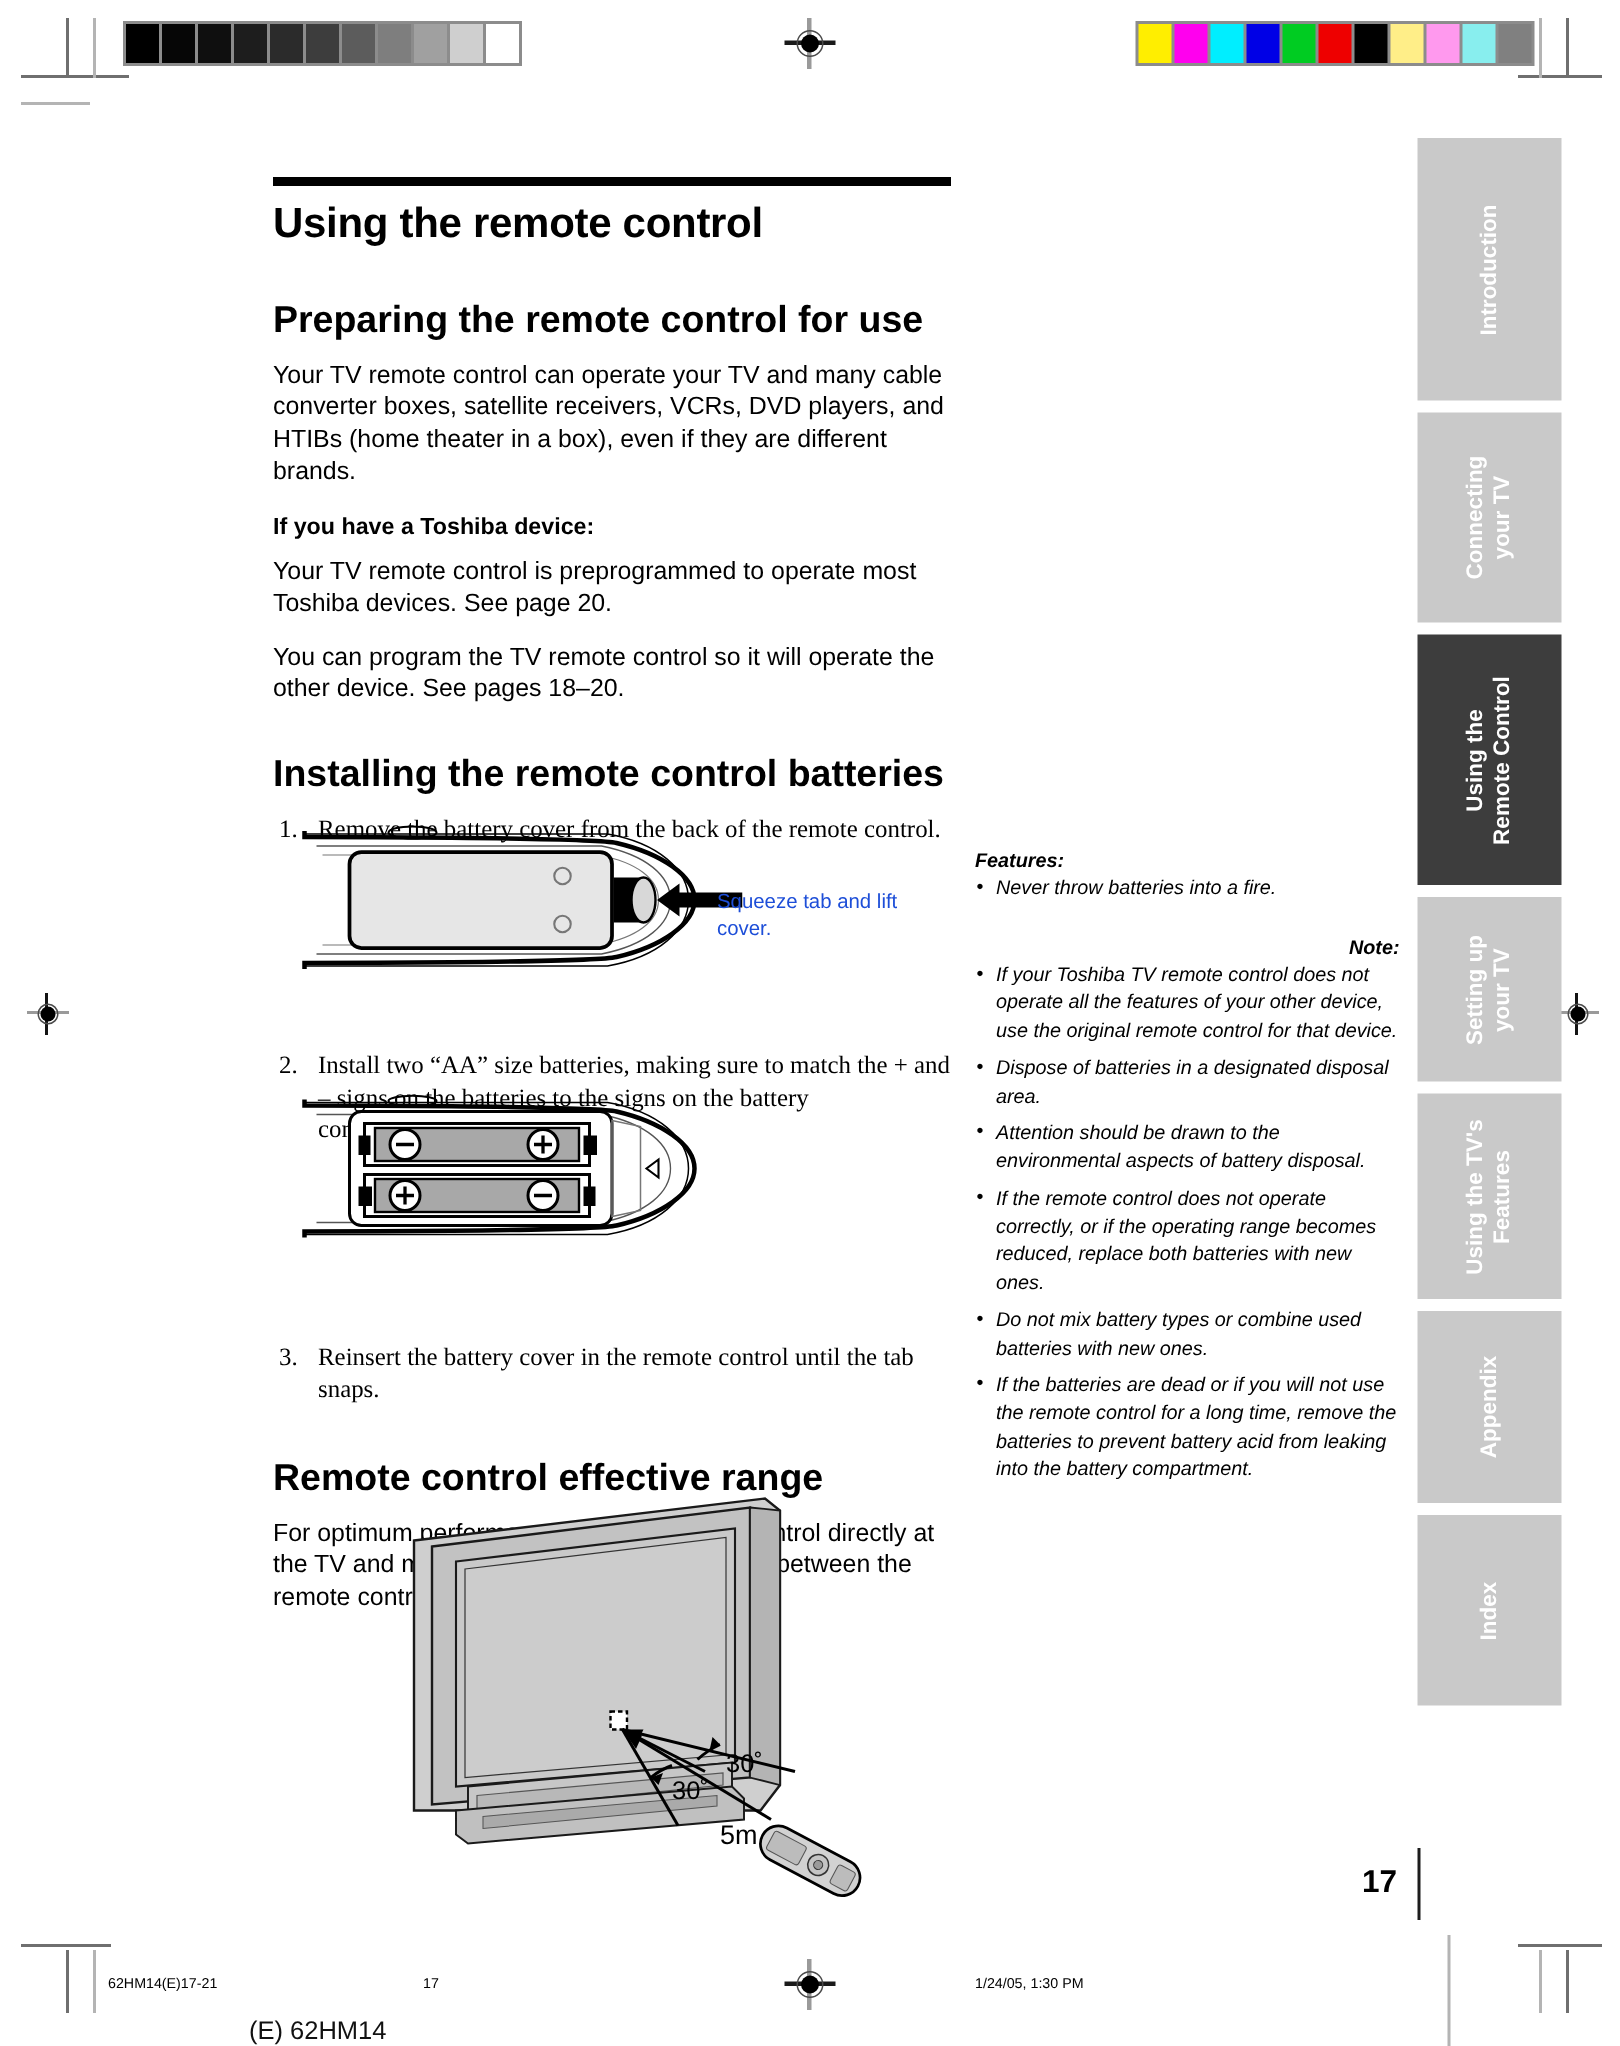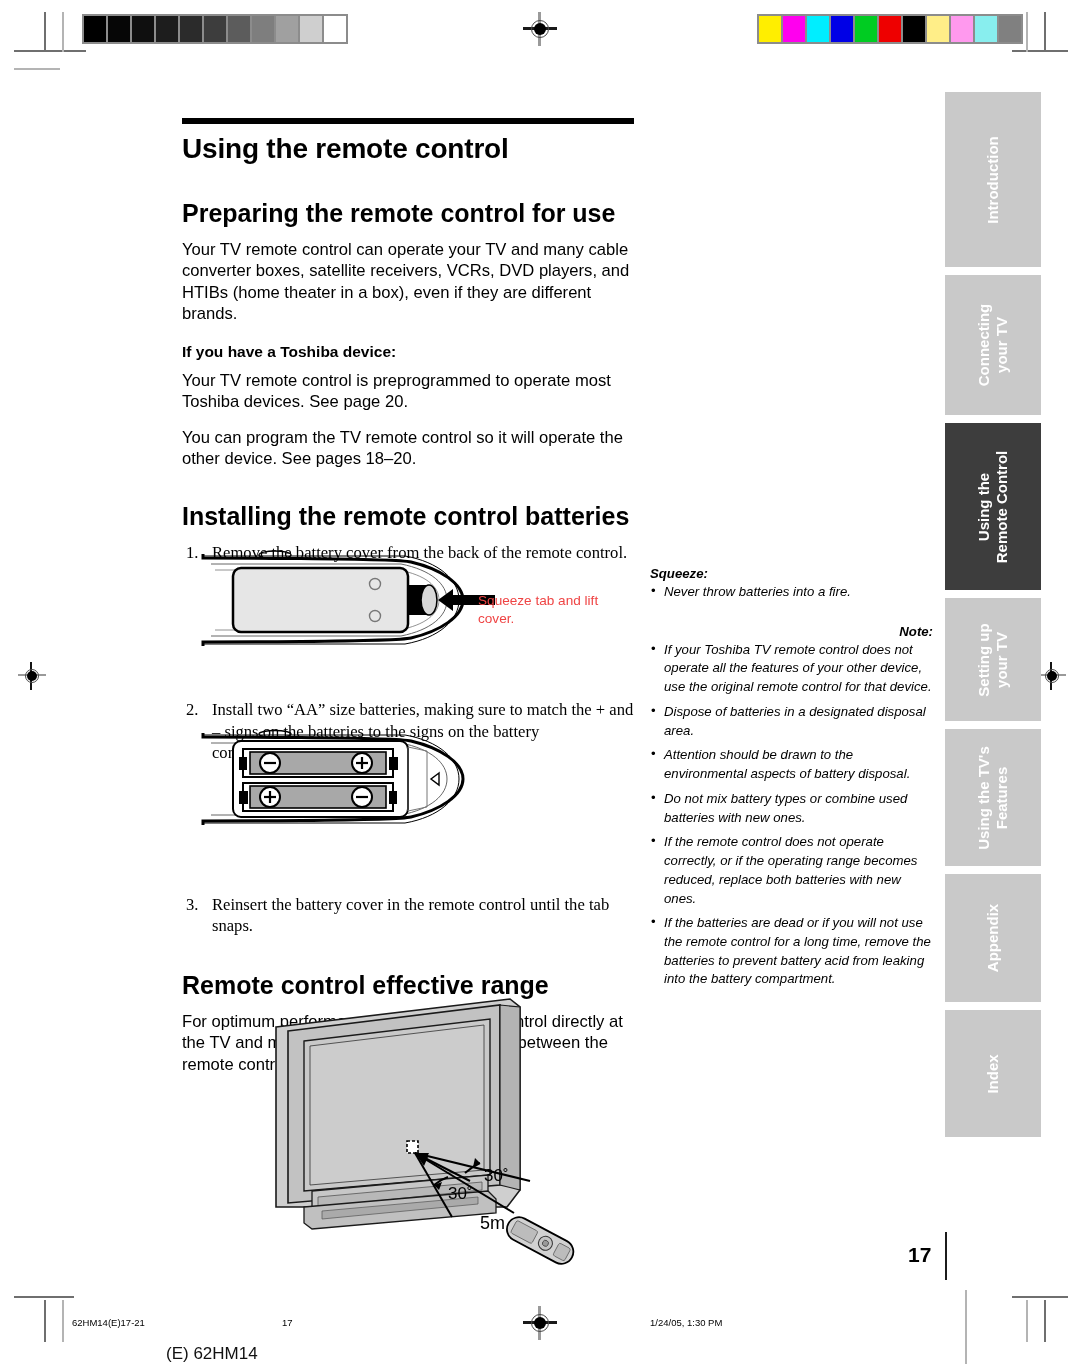--- a/index.html
+++ b/index.html
@@ -163,21 +163,21 @@
     position: absolute; left: 166px; top: 1344px;
     font-family: "Liberation Sans", sans-serif;
     font-size: 17px; color: #111; font-weight: normal;
   }
 
   
   .illus { position: absolute; }
   .callout-text {
     position: absolute;
     font-family: "Liberation Sans", sans-serif;
-    font-size: 13.6px; line-height: 1.32; color: #ef4444;
+    font-size: 13.6px; line-height: 1.32; color: #1d4ed8;
   }
 </style>
 </head>
 <body>
 
 <div class="crop-mark" style="left:14px;top:50px;width:72px;height:2px;"></div>
 <div class="crop-mark" style="left:44px;top:12px;width:2px;height:40px;"></div>
 <div class="crop-mark light" style="left:14px;top:68px;width:46px;height:2px;"></div>
 <div class="crop-mark light" style="left:62px;top:12px;width:2px;height:40px;"></div>
 
@@ -384,31 +384,31 @@
       <circle cx="42" cy="12" r="3" fill="#9a9a9a" stroke="#333" stroke-width="0.7"></circle>
       <rect x="54" y="5" width="13" height="14" rx="2" fill="#bcbcbc" stroke="#555" stroke-width="0.7"></rect>
     </g>
 
     <text x="196" y="214" font-family="Liberation Sans, sans-serif" font-size="17" fill="#000">30˚</text>
     <text x="232" y="196" font-family="Liberation Sans, sans-serif" font-size="17" fill="#000">30˚</text>
     <text x="228" y="244" font-family="Liberation Sans, sans-serif" font-size="18" fill="#000">5m</text>
   </svg>
 
   <div class="notes-col">
-    <div class="nhead">Squeeze:</div>
+    <div class="nhead">Features:</div>
     <ul id="caution-list">
         <li>Never throw batteries into a fire.</li>
       </ul>
     <div class="nhead note-gap">Note:</div>
     <ul id="note-list">
         <li>If your Toshiba TV remote control does not operate all the features of your other device, use the original remote control for that device.</li>
         <li>Dispose of batteries in a designated disposal area.</li>
         <li>Attention should be drawn to the environmental aspects of battery disposal.</li>
+        <li>If the remote control does not operate correctly, or if the operating range becomes reduced, replace both batteries with new ones.</li>
         <li>Do not mix battery types or combine used batteries with new ones.</li>
-        <li>If the remote control does not operate correctly, or if the operating range becomes reduced, replace both batteries with new ones.</li>
         <li>If the batteries are dead or if you will not use the remote control for a long time, remove the batteries to prevent battery acid from leaking into the battery compartment.</li>
       </ul>
   </div>
 
   <div class="tabs" id="tabs-container">
       <div class="tab" style="height: 175px;">
         <div class="tab-label">Introduction</div>
       </div>
       <div class="tab" style="height: 140px;">
         <div class="tab-label">Connecting<br>your TV</div>

